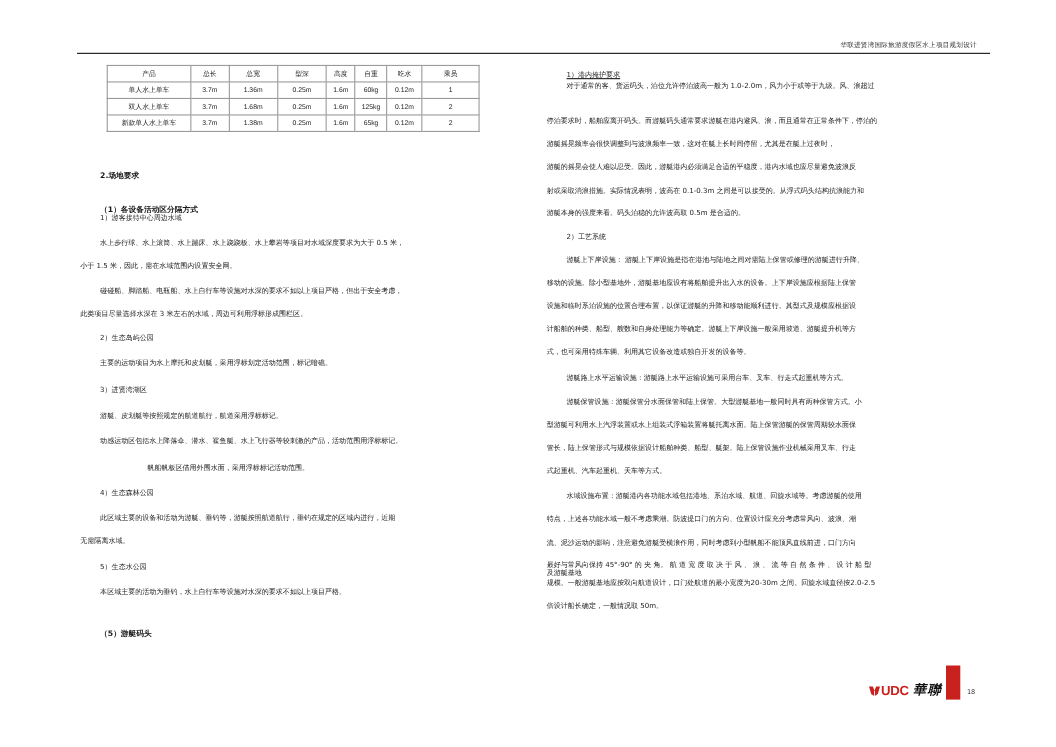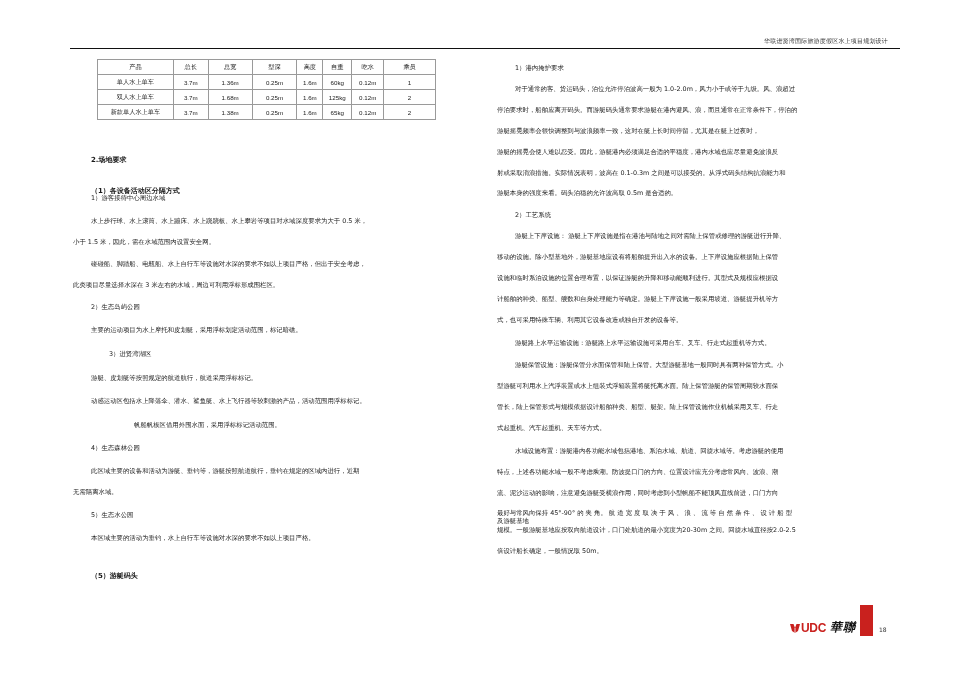--- a/index.html
+++ b/index.html
@@ -86,33 +86,33 @@
 
 <div class="line h2" style="left:91px; top:140px;">2.场地要求</div>
 <div class="line h2" style="left:91px; top:171px;">（1）各设备活动区分隔方式</div>
 <div class="line" style="left:91px; top:194px;">1）游客接待中心周边水域</div>
 <div class="line" style="left:91px; top:217px;">水上步行球、水上滚筒、水上蹦床、水上跷跷板、水上攀岩等项目对水域深度要求为大于 0.5 米，</div>
 <div class="line" style="left:73px; top:238px;">小于 1.5 米，因此，需在水域范围内设置安全网。</div>
 <div class="line" style="left:91px; top:260px;">碰碰船、脚踏船、电瓶船、水上自行车等设施对水深的要求不如以上项目严格，但出于安全考虑，</div>
 <div class="line" style="left:73px; top:281px;">此类项目尽量选择水深在 3 米左右的水域，周边可利用浮标形成围栏区。</div>
 <div class="line" style="left:91px; top:303px;">2）生态岛屿公园</div>
 <div class="line" style="left:91px; top:326px;">主要的运动项目为水上摩托和皮划艇，采用浮标划定活动范围，标记暗礁。</div>
-<div class="line" style="left:91px; top:350px;margin-left:18px;">3）进贤湾湖区</div>
+<div class="line" style="left:91px; top:350px;">3）进贤湾湖区</div>
 <div class="line" style="left:91px; top:374px;">游艇、皮划艇等按照规定的航道航行，航道采用浮标标记。</div>
 <div class="line" style="left:91px; top:397px;">动感运动区包括水上降落伞、潜水、鲨鱼艇、水上飞行器等较刺激的产品，活动范围用浮标标记。</div>
 <div class="line" style="left:91px; top:421px;padding-left:43px;">帆船帆板区借用外围水面，采用浮标标记活动范围。</div>
 <div class="line" style="left:91px; top:444px;">4）生态森林公园</div>
 <div class="line" style="left:91px; top:467px;">此区域主要的设备和活动为游艇、垂钓等，游艇按照航道航行，垂钓在规定的区域内进行，近期</div>
 <div class="line" style="left:73px; top:488px;font-family:Liberation Mono, monospace;">无需隔离水域。</div>
 <div class="line" style="left:91px; top:511px;">5）生态水公园</div>
 <div class="line" style="left:91px; top:534px;">本区域主要的活动为垂钓，水上自行车等设施对水深的要求不如以上项目严格。</div>
 <div class="line h2" style="left:91px; top:556px;">（5）游艇码头</div>
 
-<div class="line" style="left:515px; top:64px;">1）港内掩护要求</div>
-<div class="line" style="left:515px; top:85px;">对于通常的客、货运码头，泊位允许停泊波高一般为  1.0-2.0m，风力小于或等于九级。风、浪超过</div>
+<div class="line" style="left:515px; top:64px;text-decoration:underline;">1）港内掩护要求</div>
+<div class="line" style="left:515px; top:74px;">对于通常的客、货运码头，泊位允许停泊波高一般为  1.0-2.0m，风力小于或等于九级。风、浪超过</div>
 <div class="line" style="left:497px; top:106px;">停泊要求时，船舶应离开码头。而游艇码头通常要求游艇在港内避风、浪，而且通常在正常条件下，停泊的</div>
 <div class="line" style="left:497px; top:127px;">游艇摇晃频率会很快调整到与波浪频率一致，这对在艇上长时间停留，尤其是在艇上过夜时，</div>
 <div class="line" style="left:497px; top:148px;">游艇的摇晃会使人难以忍受。因此，游艇港内必须满足合适的平稳度，港内水域也应尽量避免波浪反</div>
 <div class="line" style="left:497px; top:169px;">射或采取消浪措施。实际情况表明，波高在 0.1-0.3m 之间是可以接受的。从浮式码头结构抗浪能力和</div>
 <div class="line" style="left:497px; top:189px;">游艇本身的强度来看。码头泊稳的允许波高取 0.5m 是合适的。</div>
 <div class="line" style="left:515px; top:211px;">2）工艺系统</div>
 <div class="line" style="left:515px; top:232px;">游艇上下岸设施： 游艇上下岸设施是指在港池与陆地之间对需陆上保管或修理的游艇进行升降、</div>
 <div class="line" style="left:497px; top:253px;">移动的设施。除小型基地外，游艇基地应设有将船舶提升出入水的设备。上下岸设施应根据陆上保管</div>
 <div class="line" style="left:497px; top:274px;">设施和临时系泊设施的位置合理布置，以保证游艇的升降和移动能顺利进行。其型式及规模应根据设</div>
 <div class="line" style="left:497px; top:295px;">计船舶的种类、船型、艘数和自身处理能力等确定。游艇上下岸设施一般采用坡道、游艇提升机等方</div>

